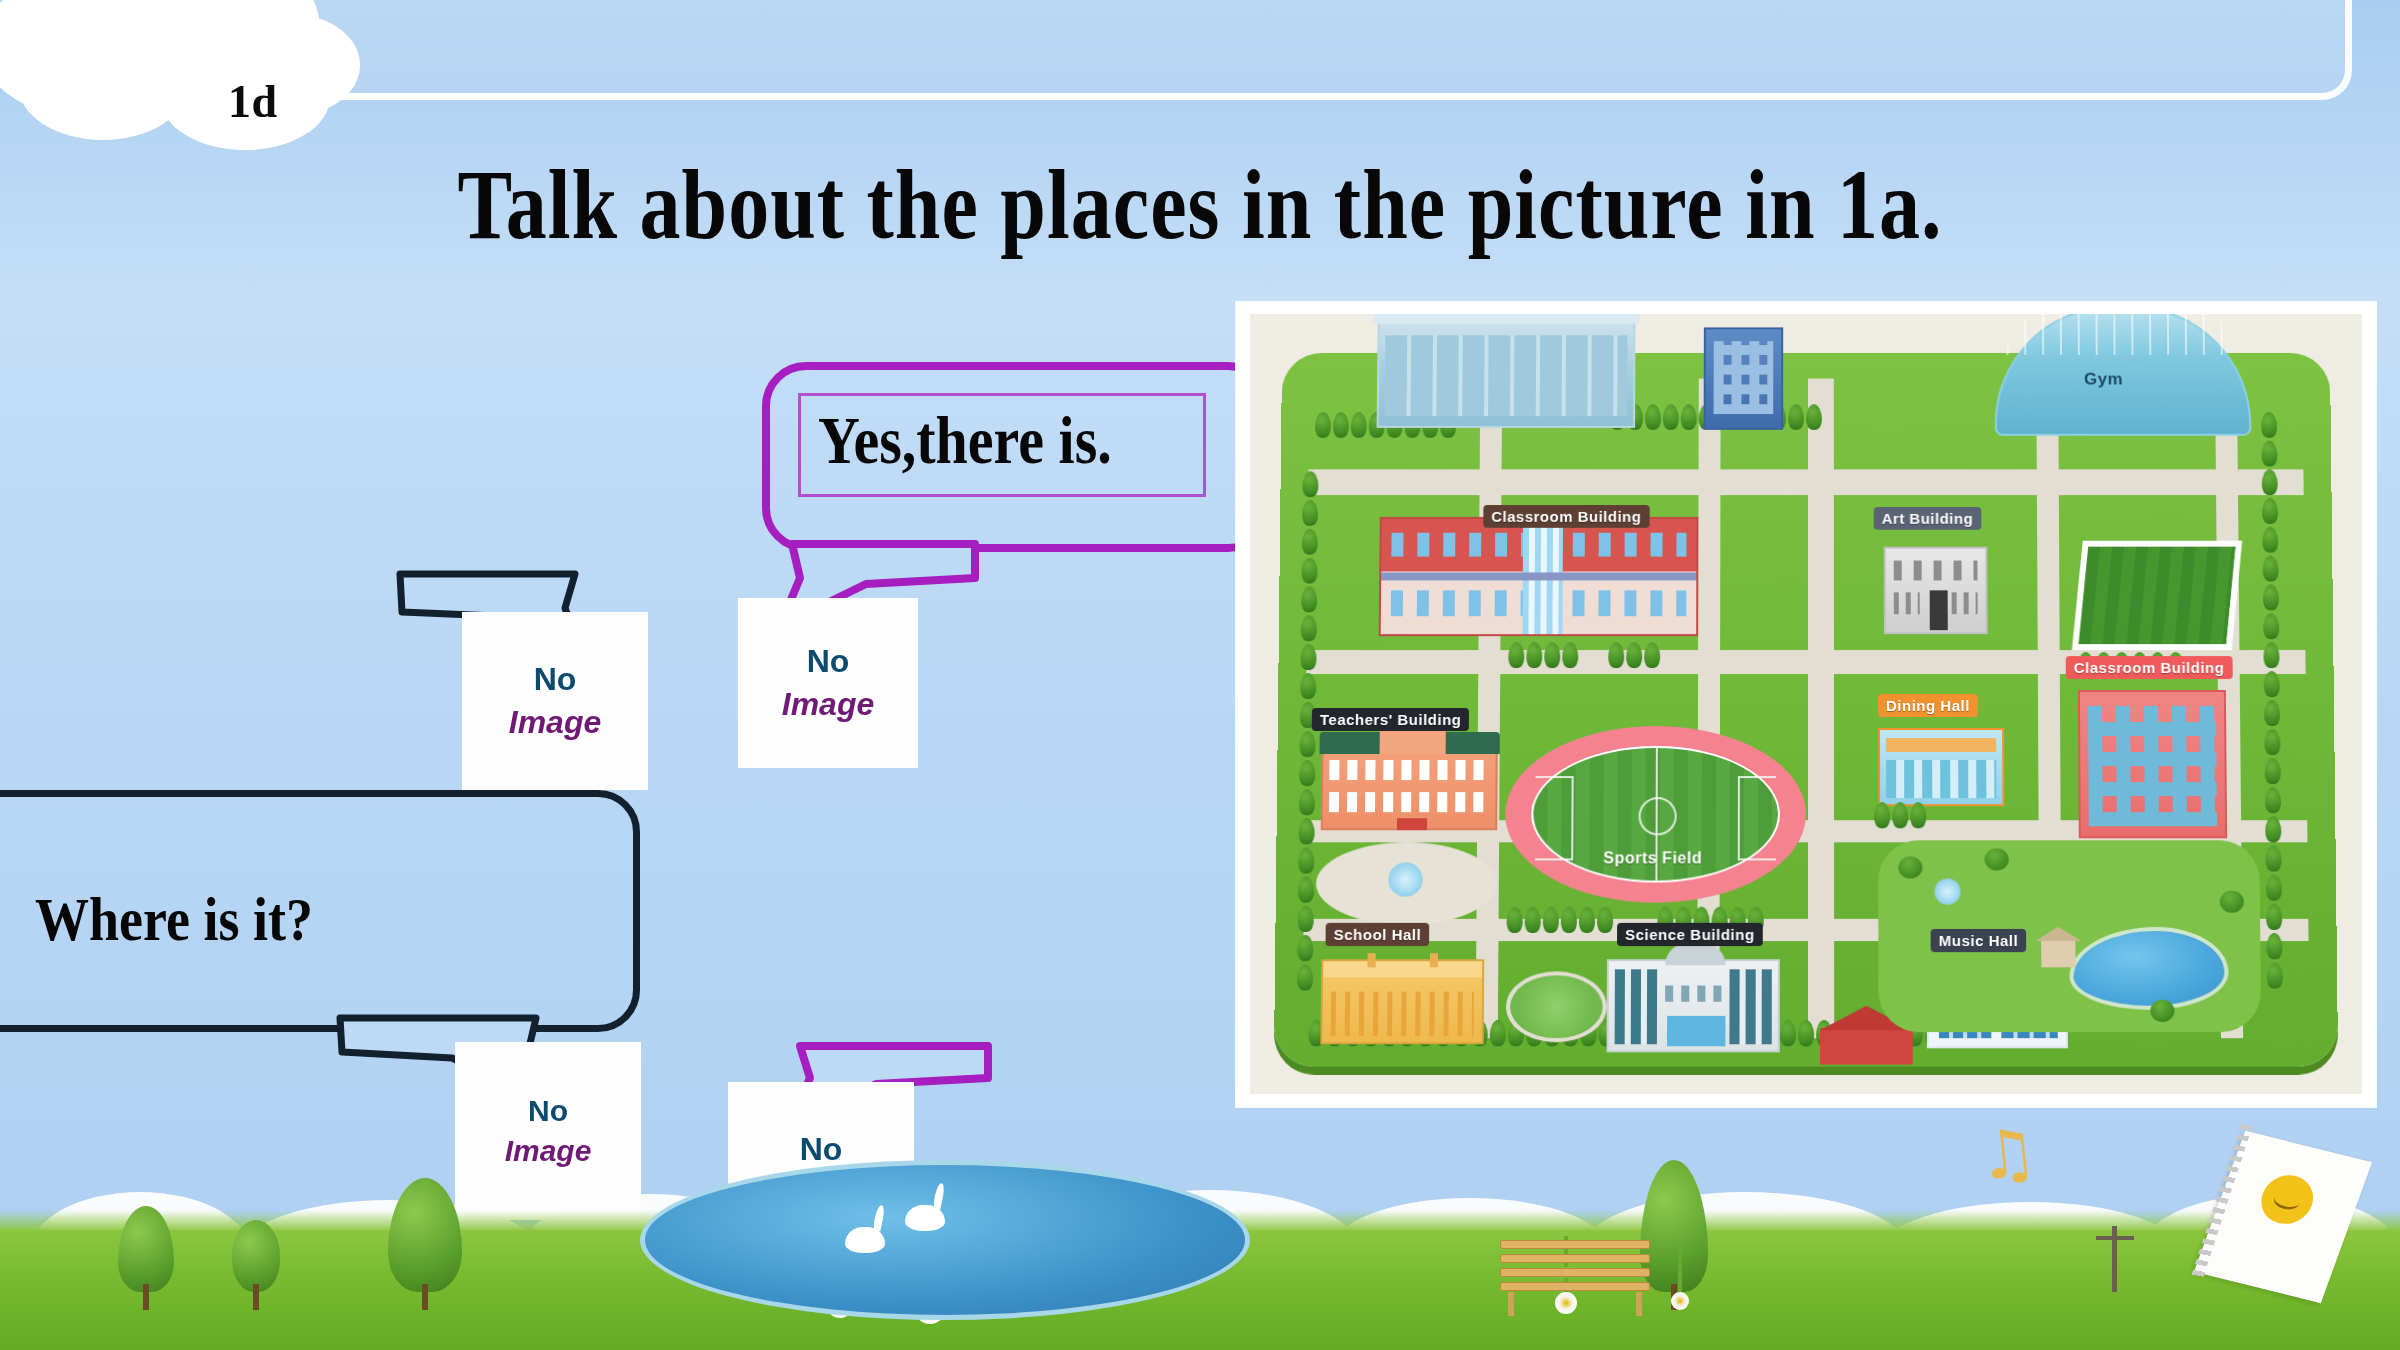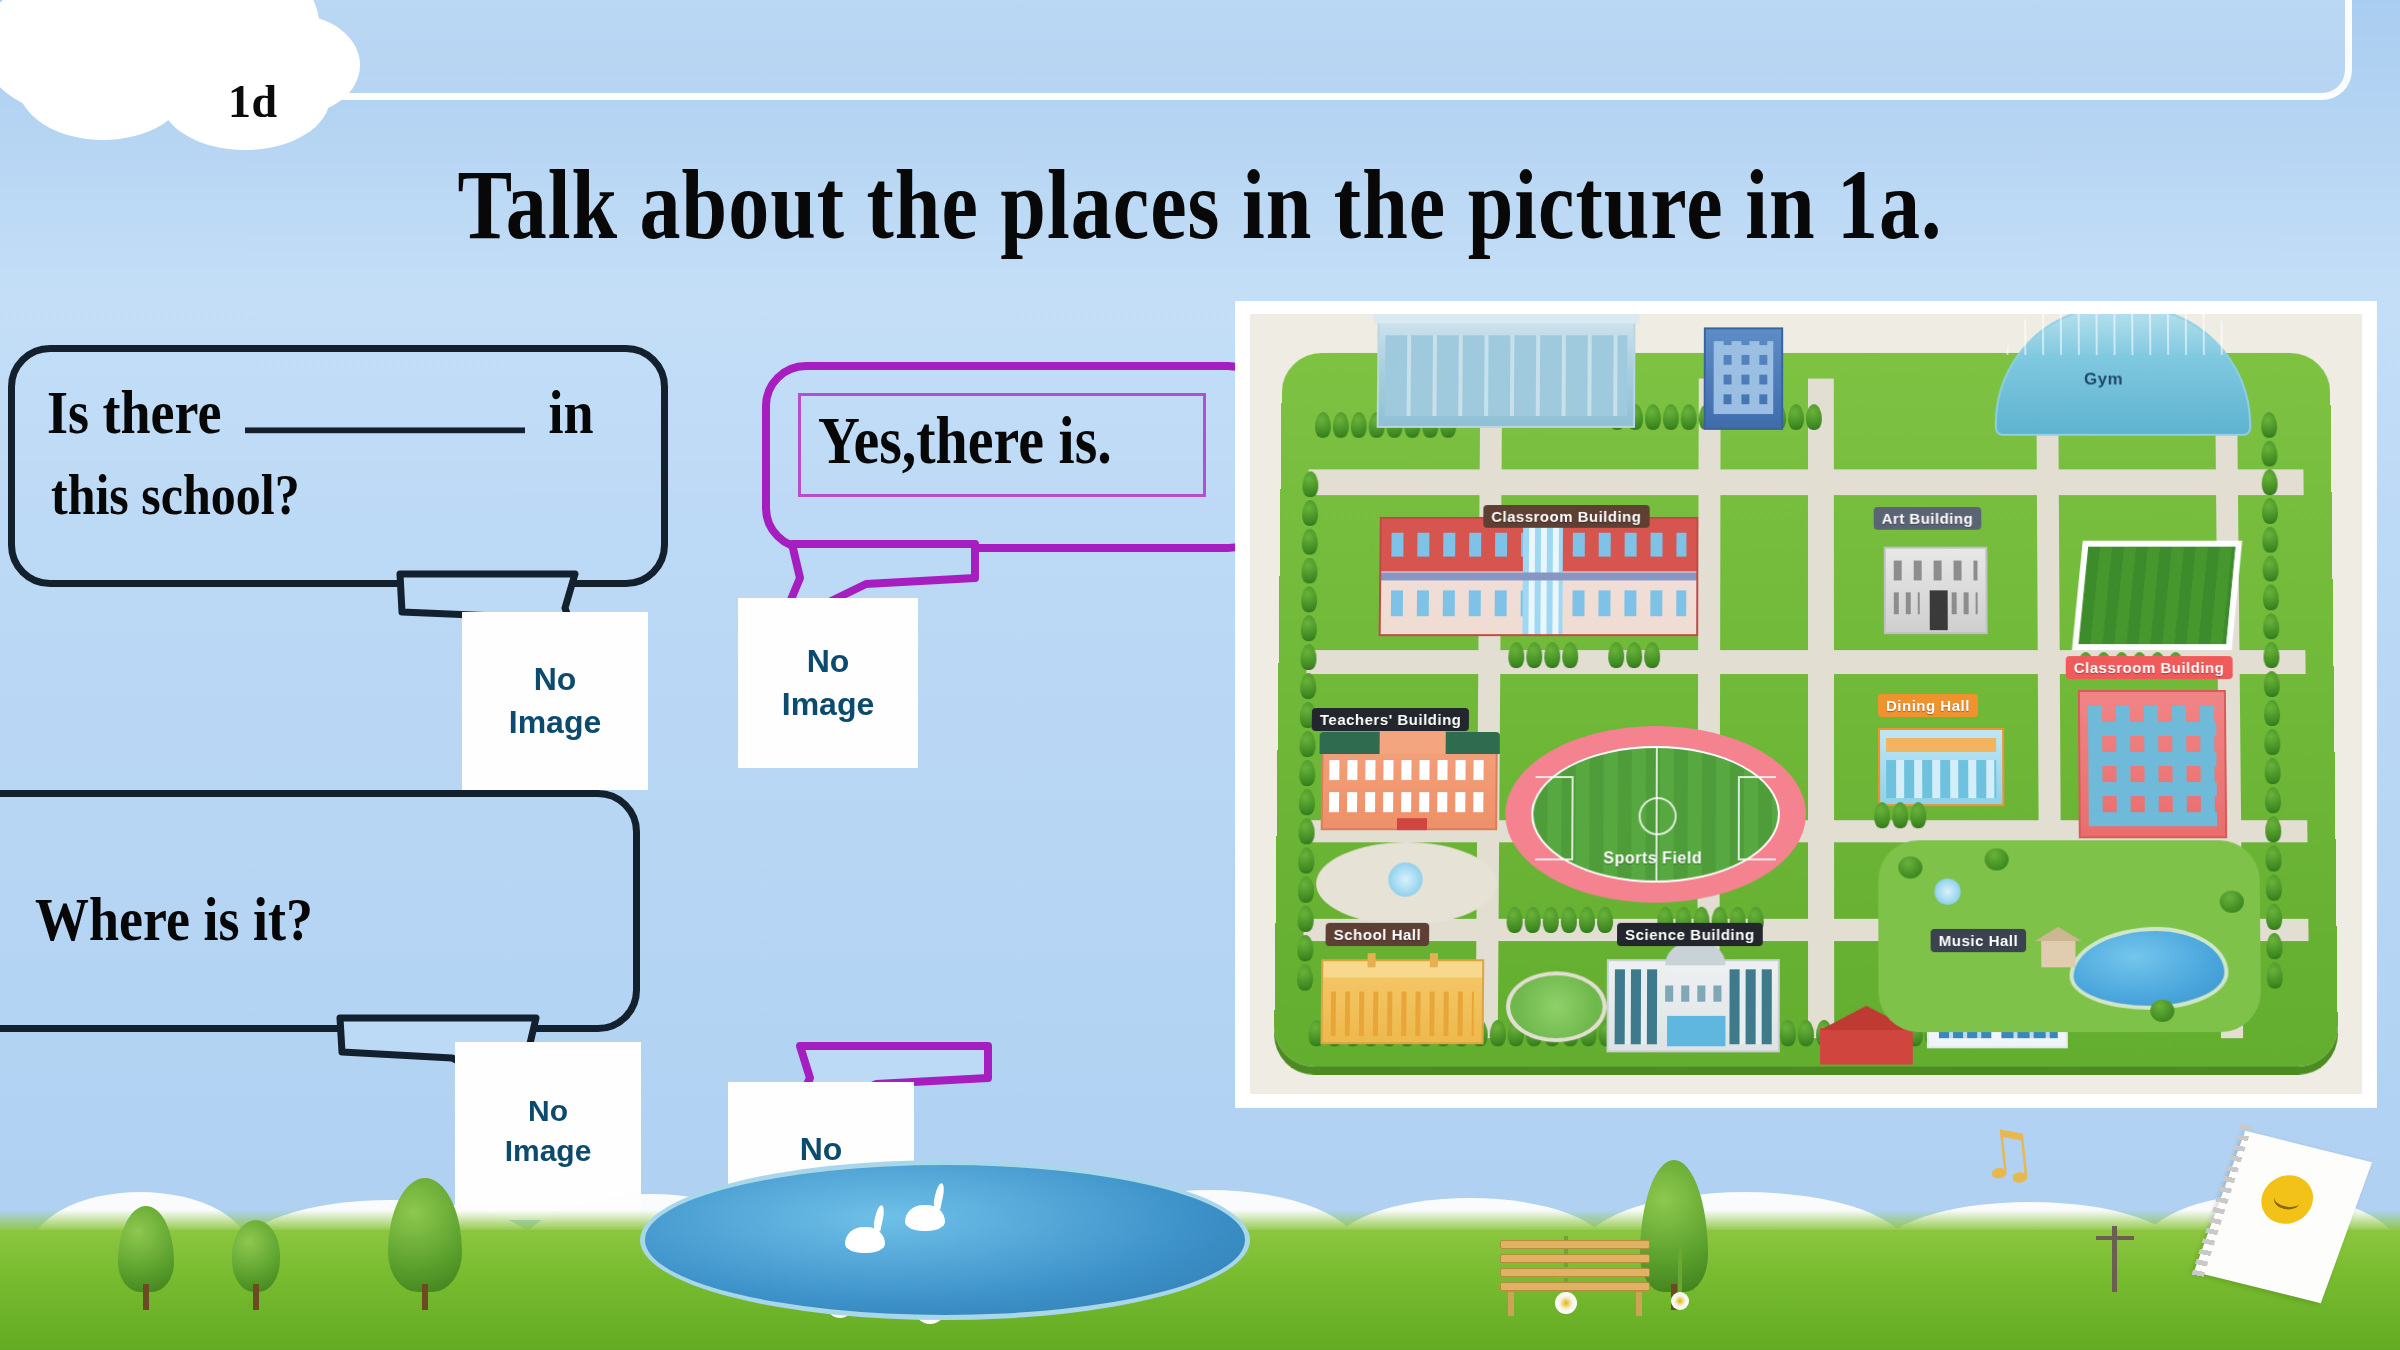--- a/index.html
+++ b/index.html
@@ -258,21 +258,21 @@
     font-weight: bold;
     text-align: center;
     box-sizing: border-box;
     display: flex;
     flex-direction: column;
     justify-content: center;
     align-items: center;
     line-height: 1.35;
   }
   .noimg .l1 { color: #0c4a6e; }
-  .noimg .l2 { color: #0c4a6e; }
+  .noimg .l2 { color: #701a75; font-style: italic; }
 
   
   .map-frame {
     position: absolute;
     left: 1236px; top: 302px;
     width: 1140px; height: 805px;
     background: #ffffff;
     box-shadow: 0 0 0 1px rgba(255,255,255,.9);
   }
   .map-inner {
@@ -396,30 +396,20 @@
   <div class="top-frame"></div>
   <div class="cloud cloud-tl-1"></div>
   <div class="cloud cloud-tl-2"></div>
   <div class="cloud cloud-tl-3"></div>
   <div class="cloud cloud-tl-4"></div>
   <div class="cloud cloud-tl-5"></div>
 
   <div class="tag-1d">1d</div>
   <div class="main-title">Talk about the places in the picture in 1a.</div>
 
-  <div class="bubble bubble-black" style="left:8px; top:345px; width:660px; height:242px;">
-    <div class="bubble-text" style="position:absolute; left:32px; top:26px; width:600px; font-size:54px;">
-      <span>Is there</span>
-      <span class="blank-line" style="width:280px; margin:0 10px;"></span>
-      <span>in</span>
-    </div>
-    <div class="bubble-text" style="position:absolute; left:36px; top:110px; width:600px; font-size:50px;">
-      <span>this    school?</span>
-    </div>
-  </div>
   <div class="tail" style="left:400px; top:568px;">
     <svg width="190" height="100" viewBox="0 0 190 100">
       <path d="M0 6 L175 6 L165 40 L185 96 L96 48 L2 44 Z" fill="#bcd9f5" stroke="#13202e" stroke-width="7" stroke-linejoin="round"></path>
     </svg>
   </div>
 
   <div class="bubble bubble-purple" style="left:762px; top:362px; width:510px; height:190px;">
     <div class="inner-rect" style="left:28px; top:23px; width:408px; height:104px;"></div>
     <div class="bubble-text" style="position:absolute; left:48px; top:34px; font-size:58px;">Yes,there is.</div>
   </div>

